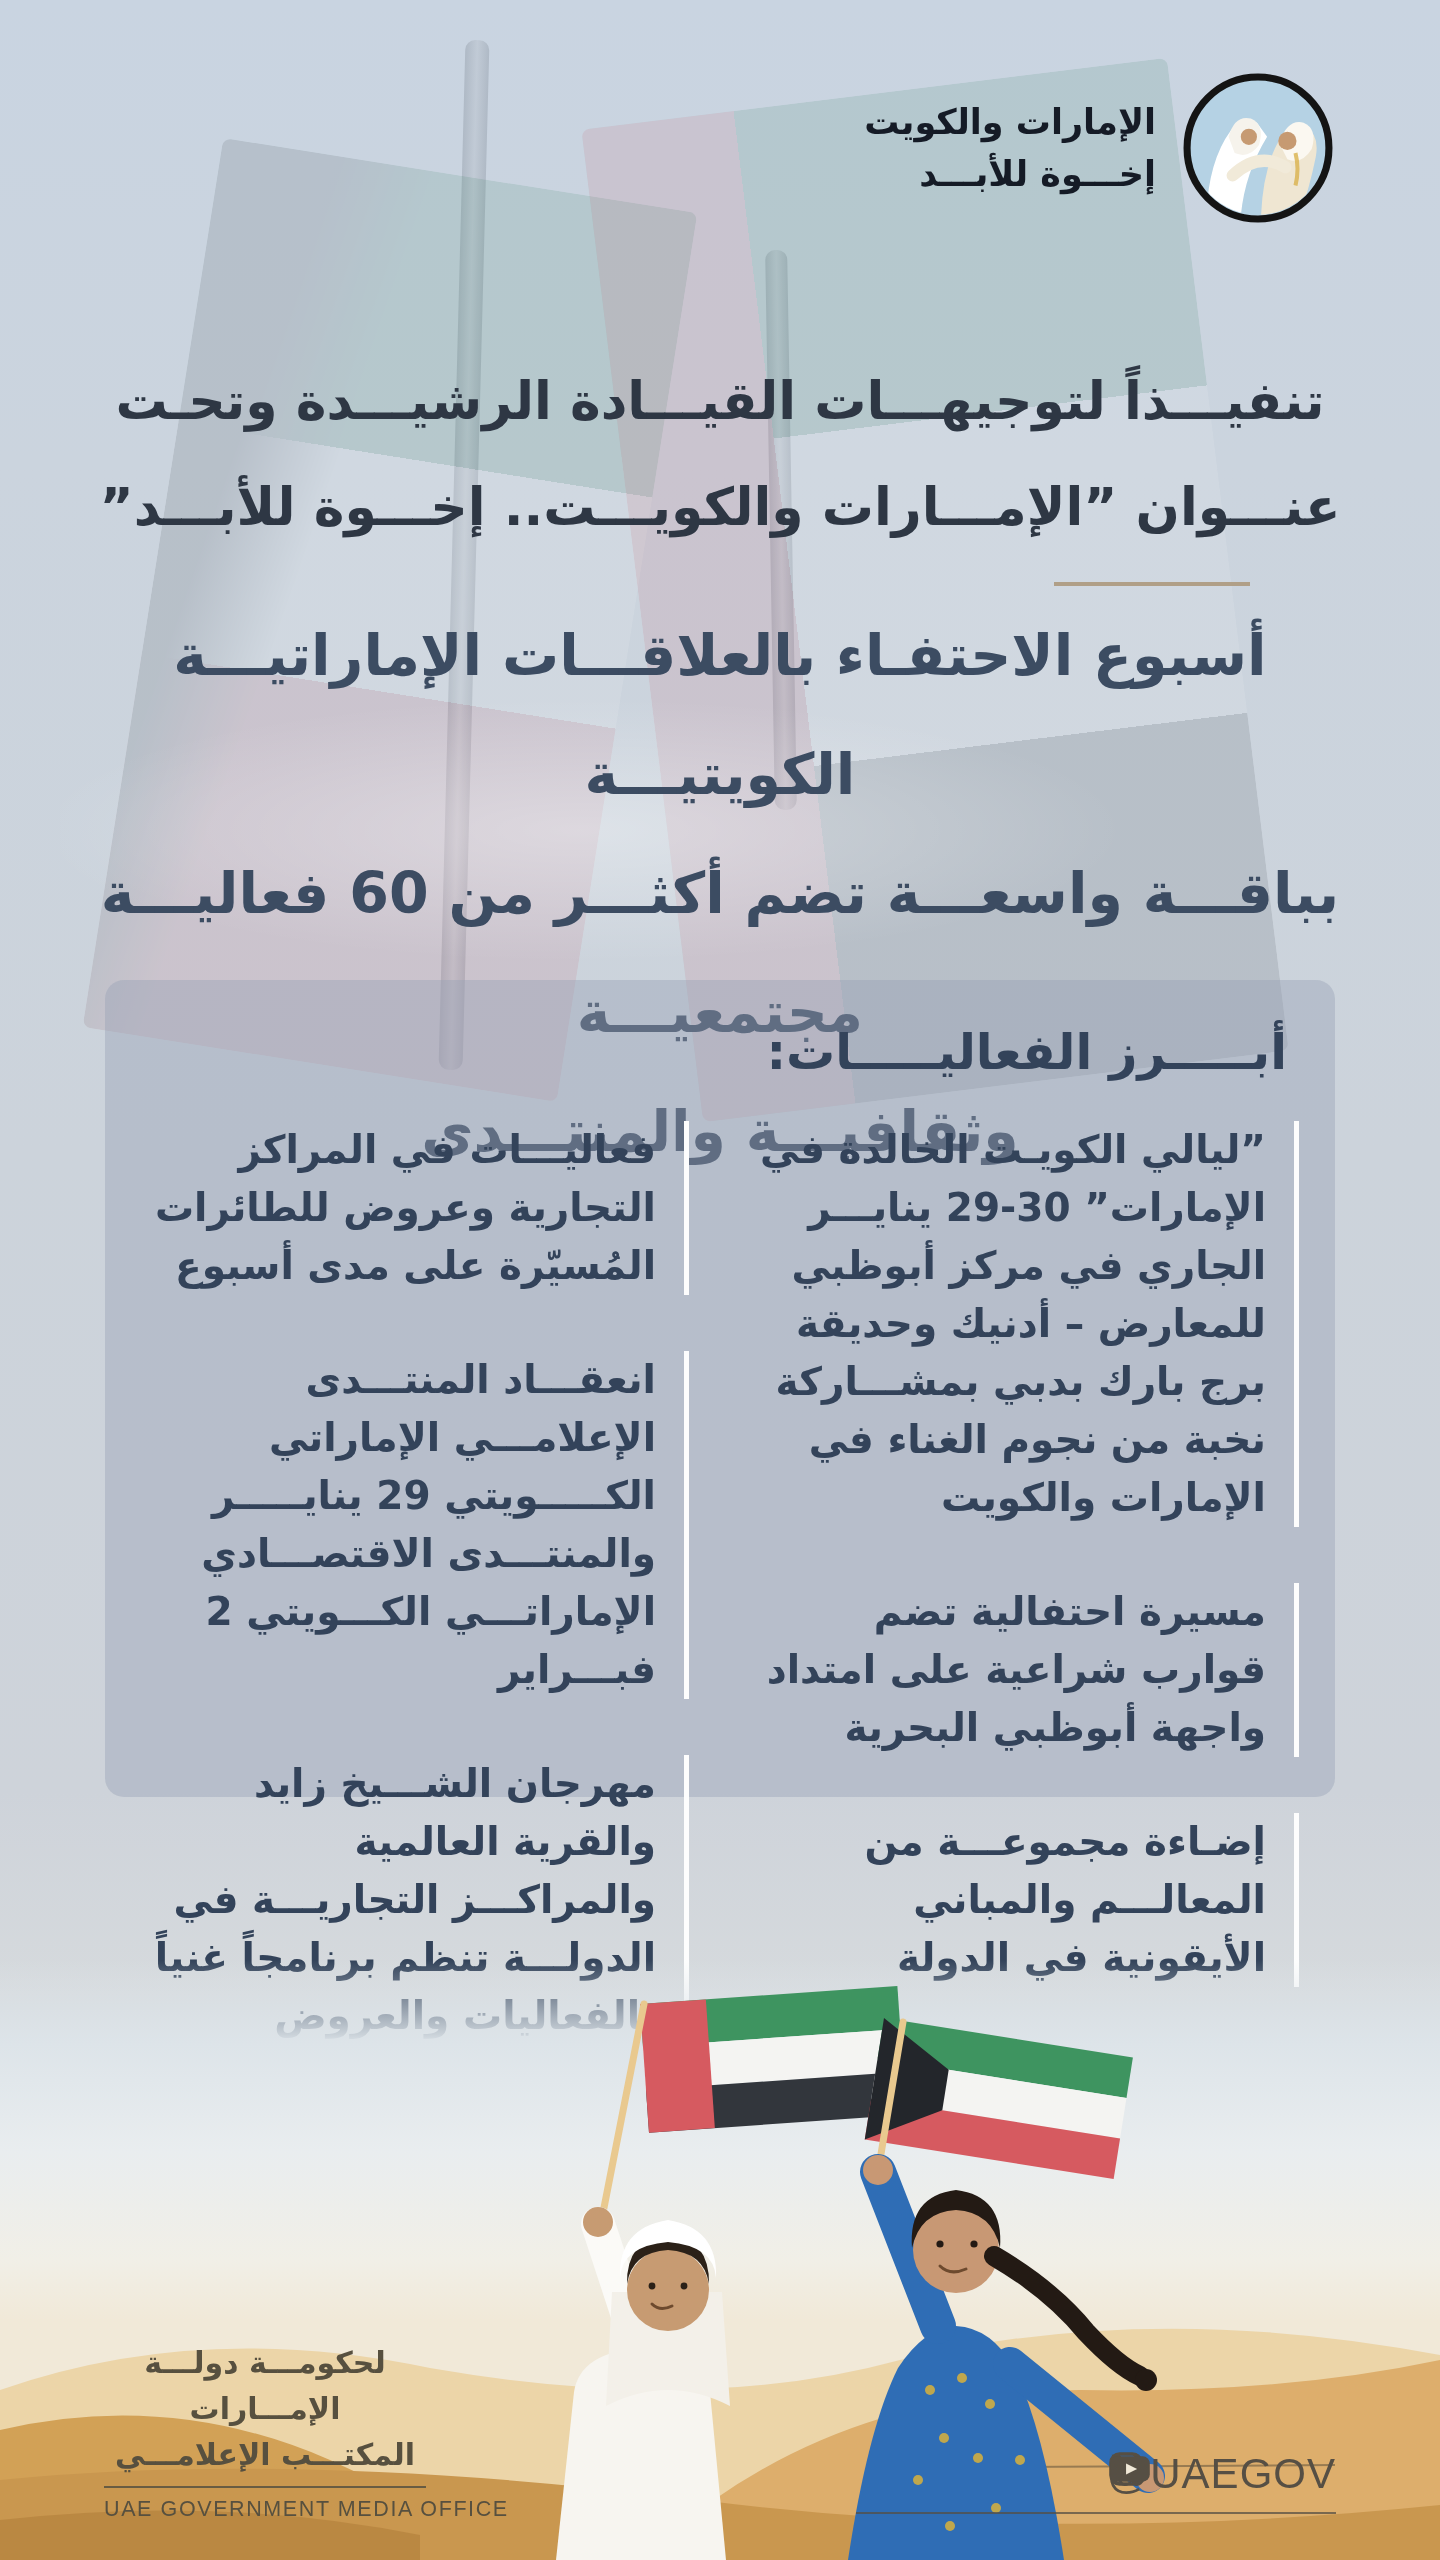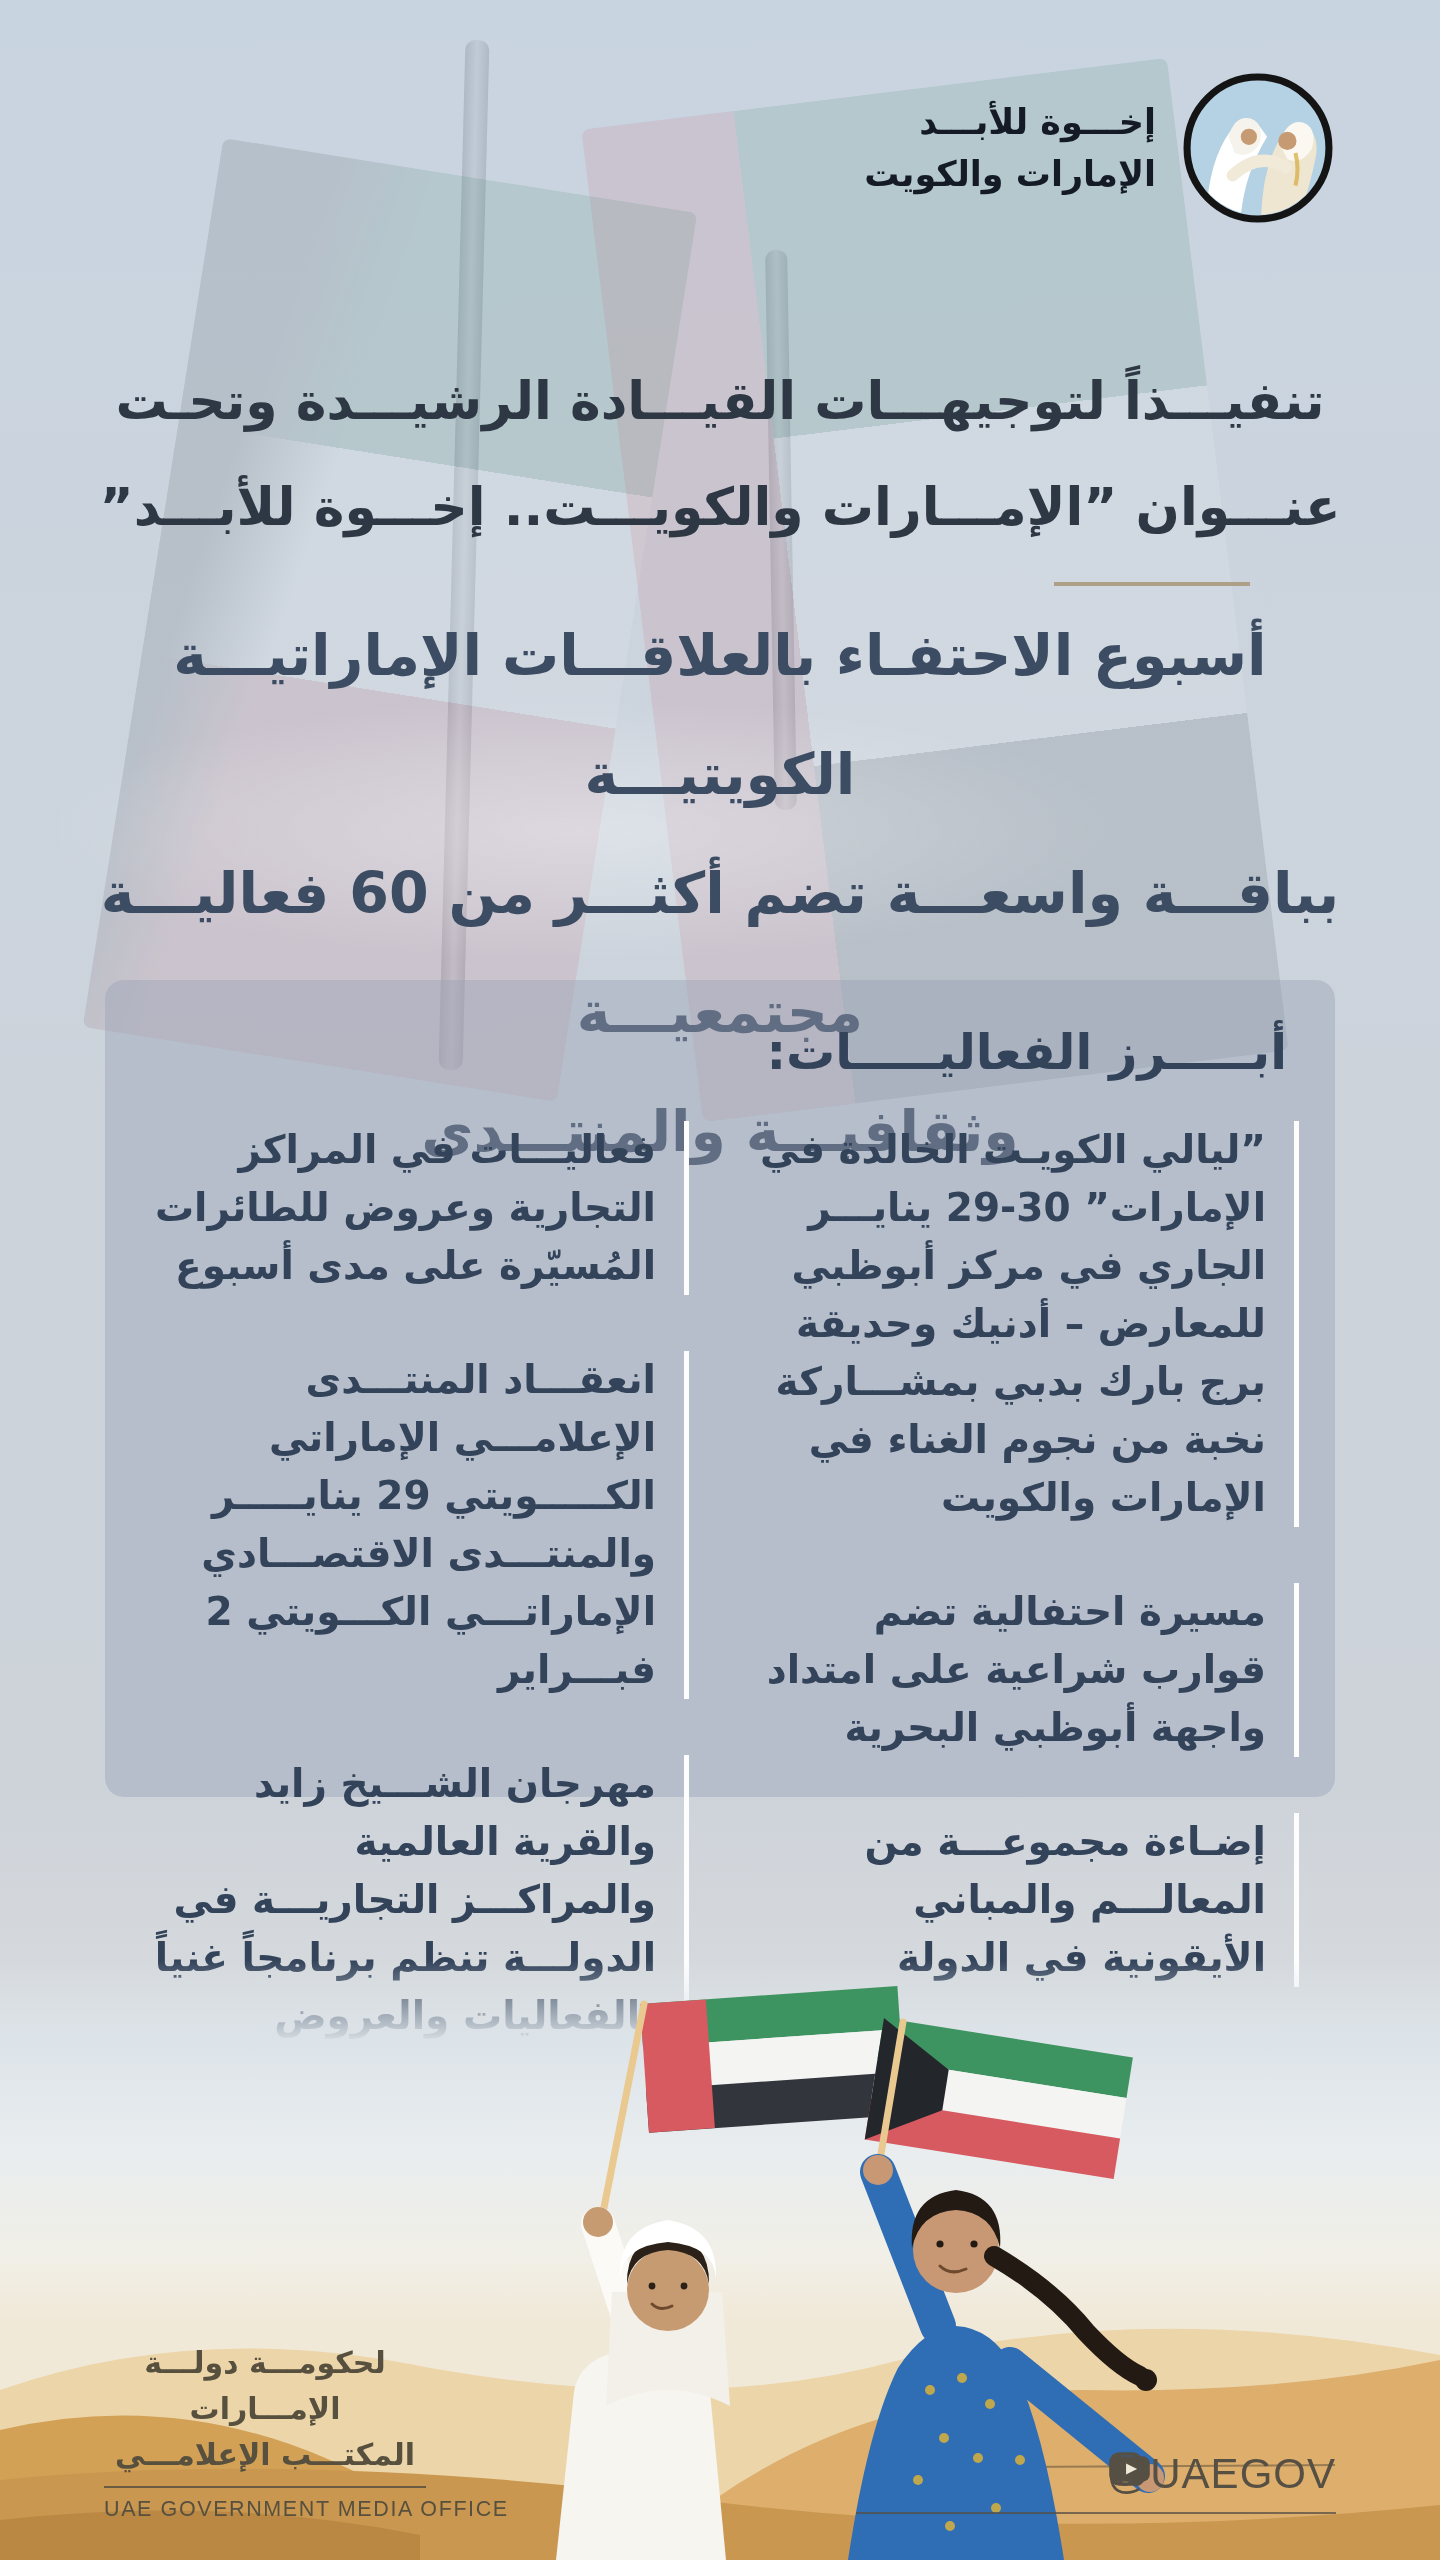--- a/index.html
+++ b/index.html
@@ -75,22 +75,22 @@
 <div class="page">
 
   <div class="deco deco-pole pole-a"></div>
   <div class="deco deco-pole pole-b"></div>
   <div class="deco deco-flag flag-kw"></div>
   <div class="deco deco-flag flag-uae"></div>
   <div class="deco cloud"></div>
 
   <div class="brand">
     <div class="brand-text">
+      <div>الإمارات والكويت</div>
       <div>إخـــوة للأبـــد</div>
-      <div>الإمارات والكويت</div>
     </div>
     <div class="brand-circle">
       <svg viewBox="0 0 150 150" width="152" height="152">
         <circle cx="75" cy="75" r="70" fill="#b5d2e4" stroke="#141414" stroke-width="7"></circle>
         <clipPath id="cc">
             <circle cx="75" cy="75" r="66"></circle>
           </clipPath>
         <g clip-path="url(#cc)">
           <path d="M78 142 Q80 92 98 64 Q108 48 122 54 Q136 62 132 84 Q126 114 116 142 Z" fill="#efe6d2"></path>
           <path d="M96 70 Q104 46 120 50 Q134 56 128 76 Q118 92 104 86 Z" fill="#fbf8f1"></path>

